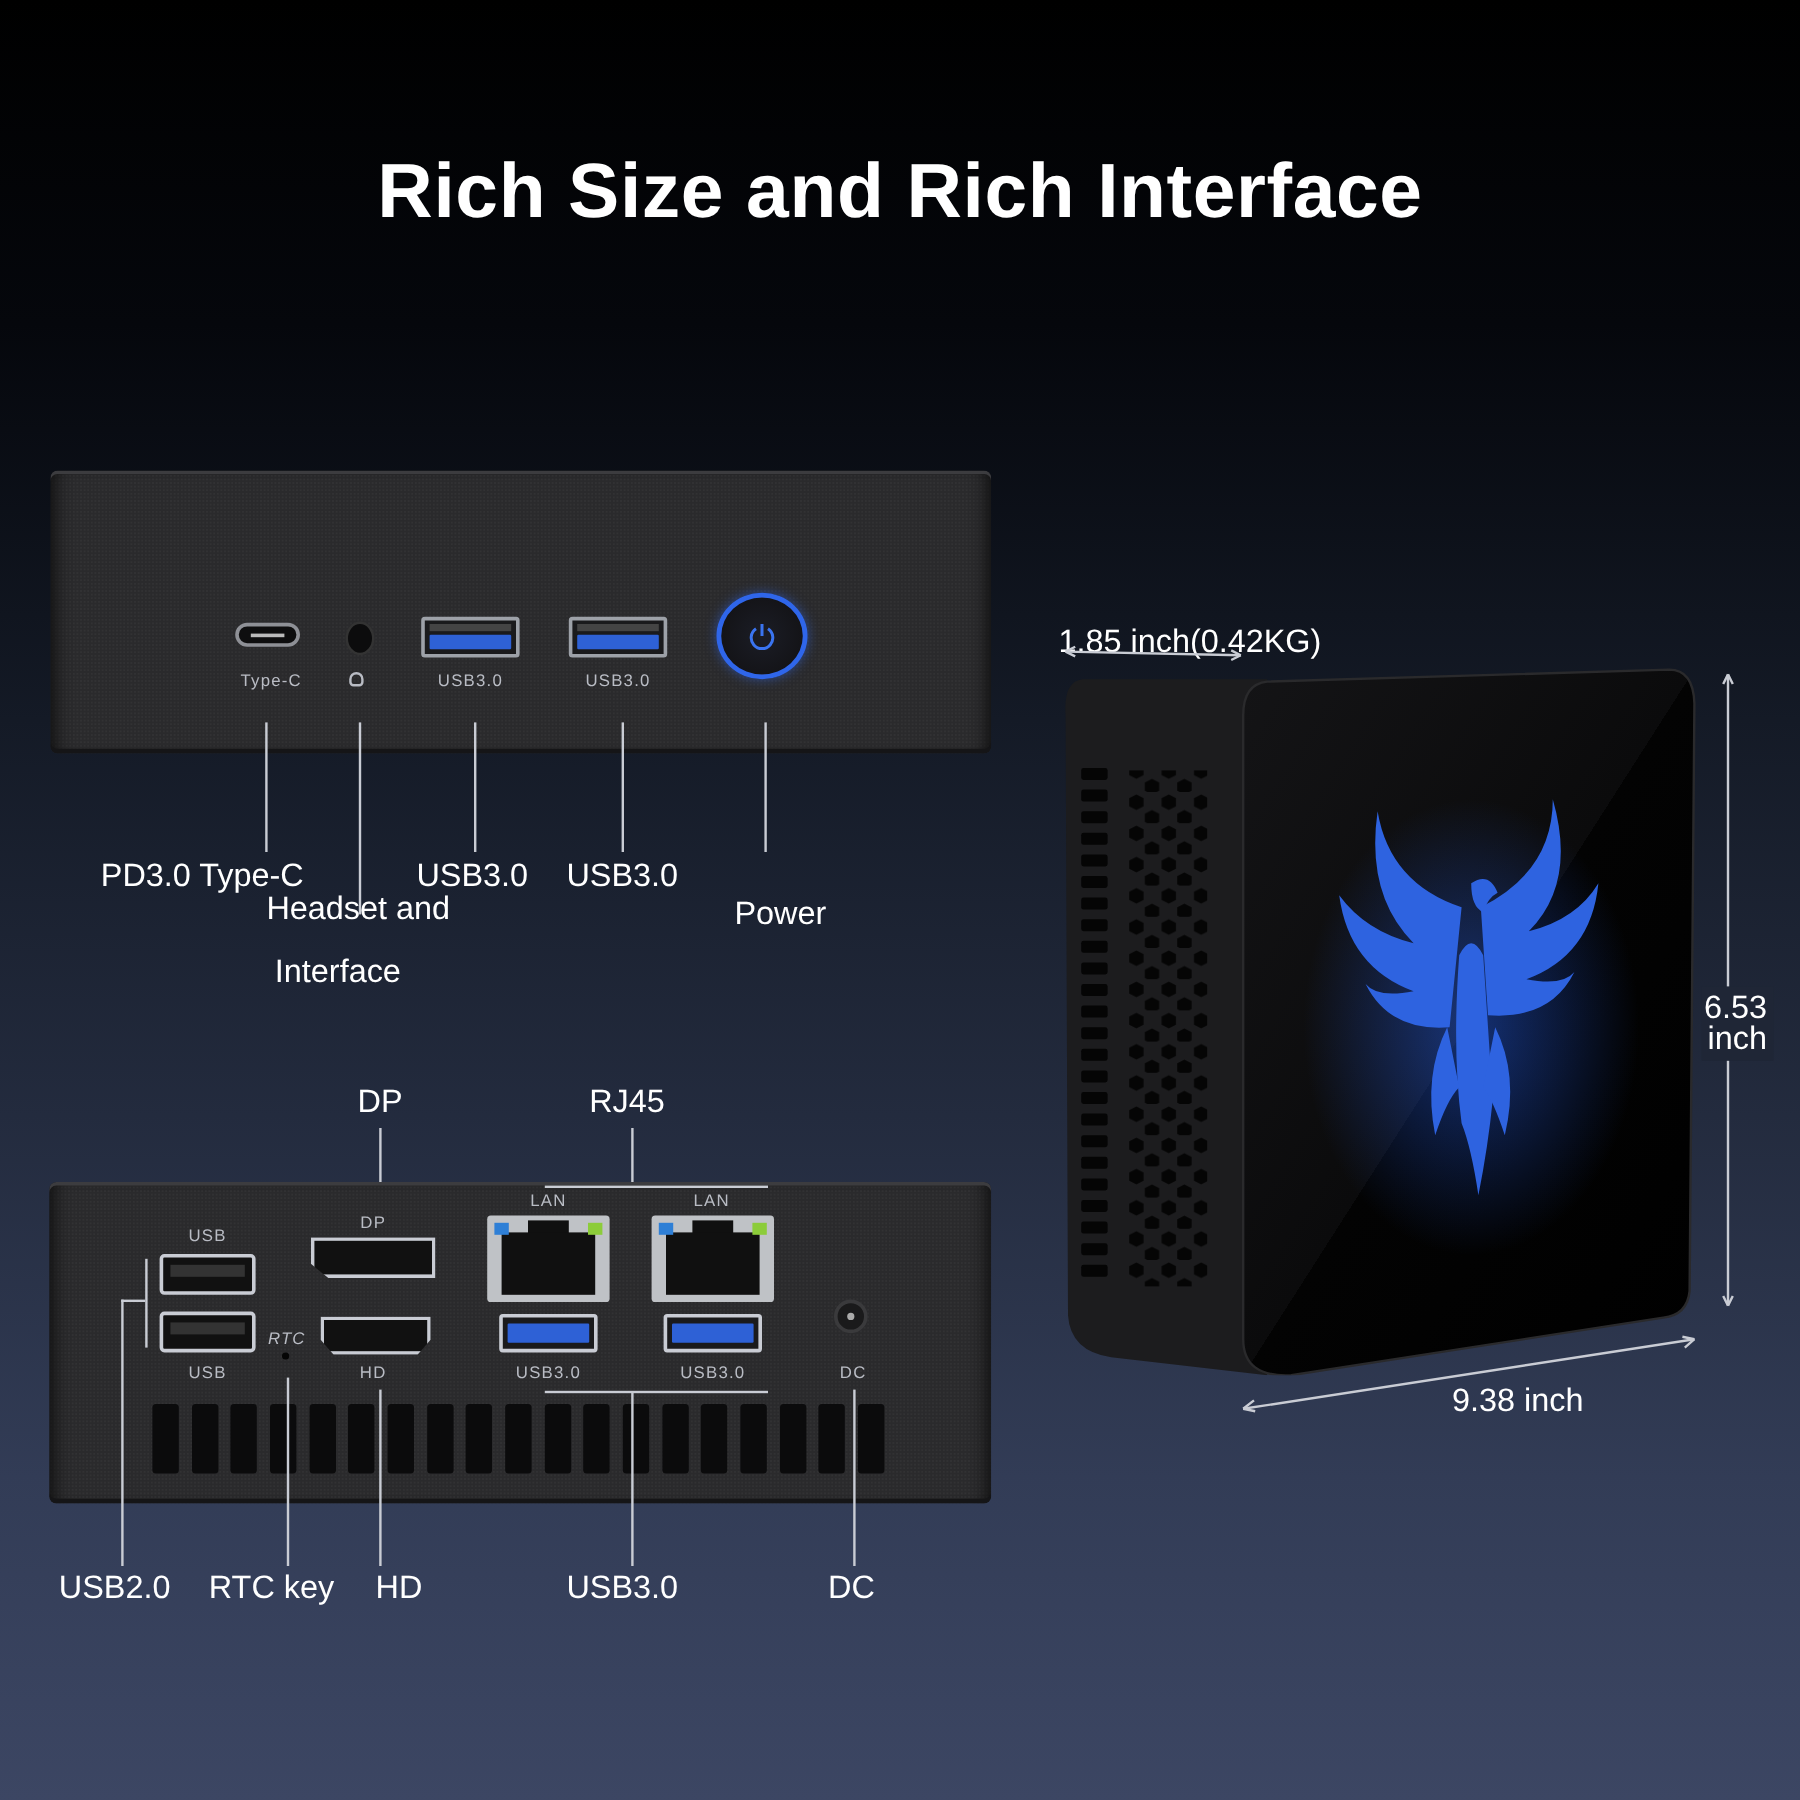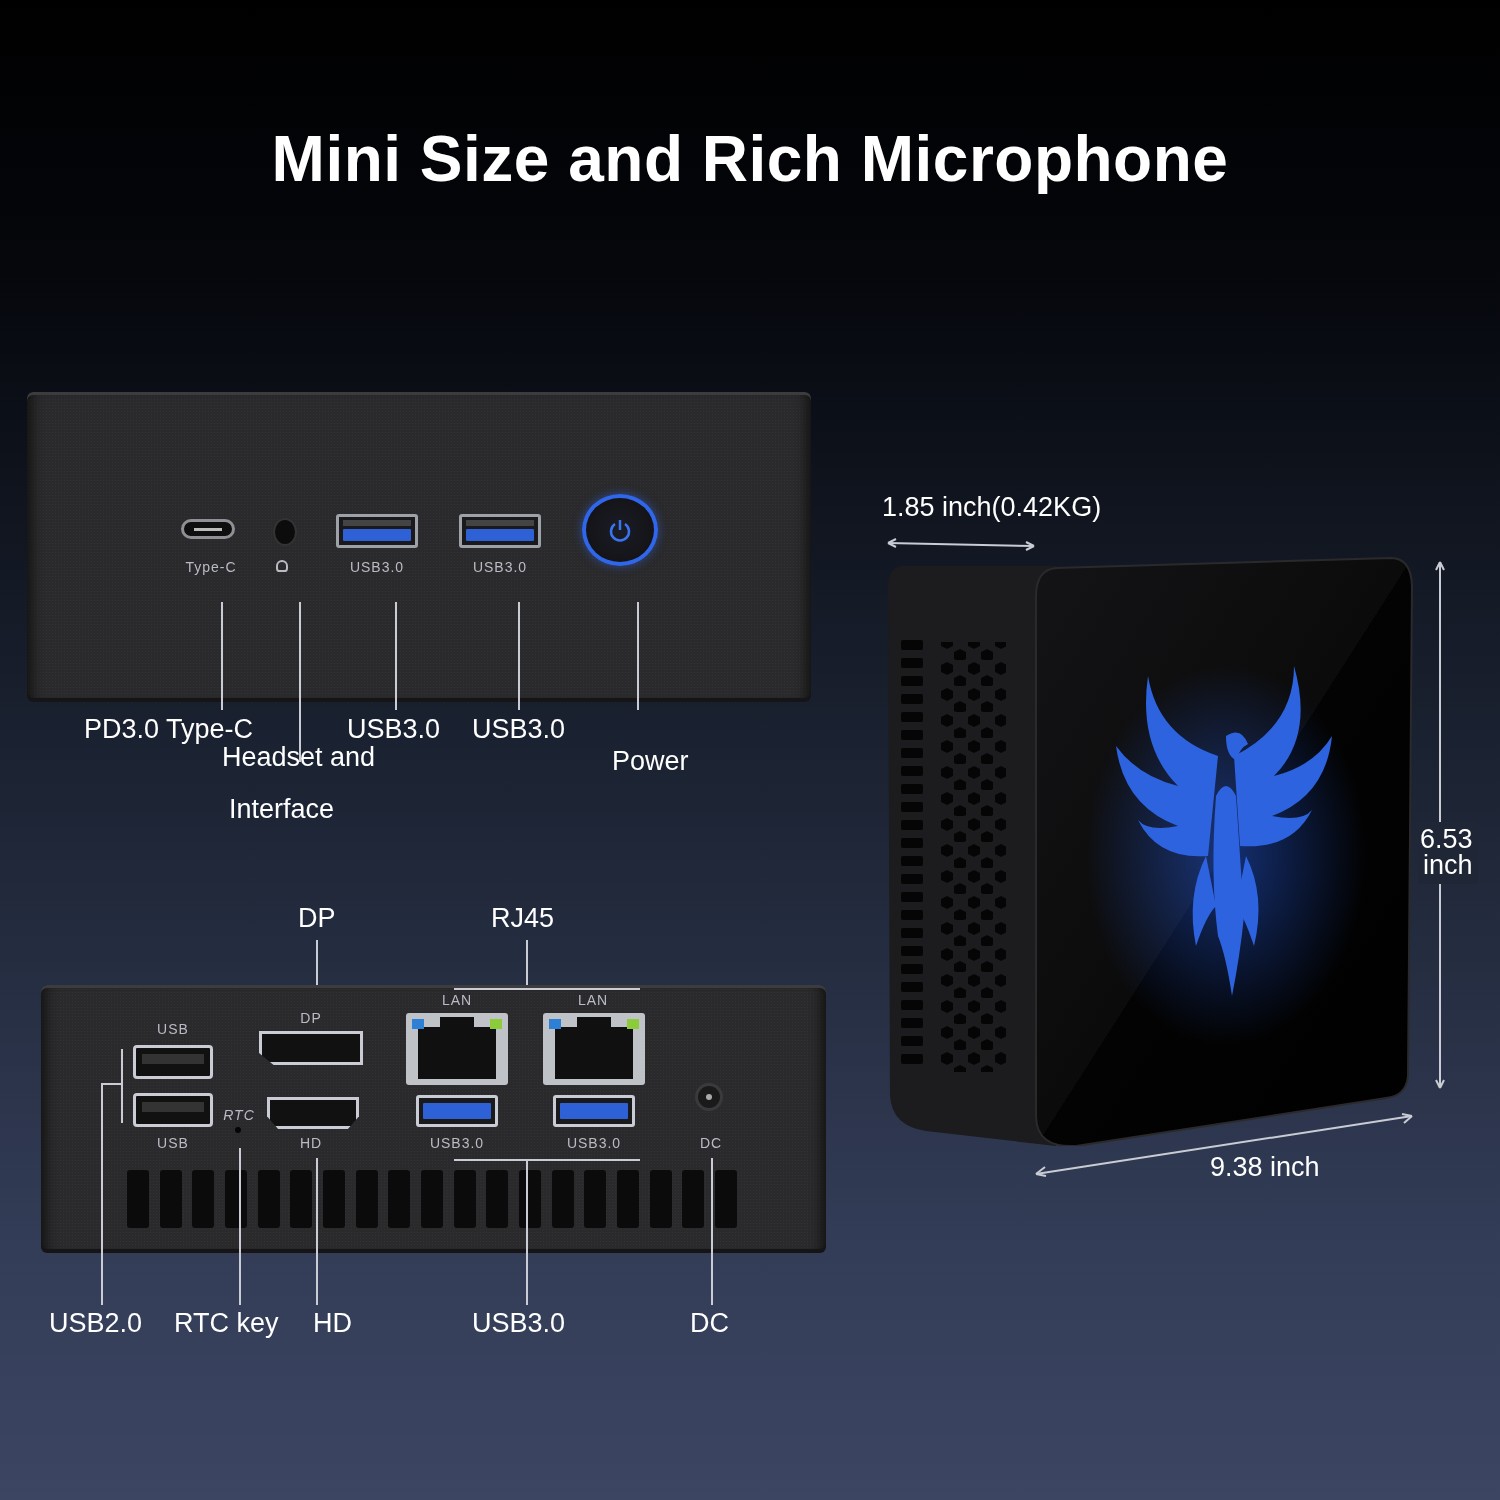--- a/index.html
+++ b/index.html
@@ -25,23 +25,23 @@
   .rj .hole{position:absolute;left:12px;top:14px;width:78px;height:52px;background:#101010;}
   .rj .tab{position:absolute;left:34px;top:4px;width:34px;height:14px;background:#101010;}
   .rj .ledb{position:absolute;left:6px;top:6px;width:12px;height:10px;background:#2e7fd6;}
   .rj .ledg{position:absolute;right:6px;top:6px;width:12px;height:10px;background:#8ccc3a;}
   .vent{position:absolute;top:1170px;width:22px;height:58px;background:#0b0b0c;border-radius:3px;}
   .cube{position:absolute;}
 </style>
 </head>
 <body>
 
-<div class="abs title">Mini Size and Rich Microphone</div>
-
-<div class="box" style="left:27px;top:392px;width:784px;height:310px;">
+<div class="abs title">Rich Size and Rich Interface</div>
+
+<div class="box" style="left:42px;top:392px;width:784px;height:236px;">
 
   <div class="abs" style="left:154px;top:127px;width:54px;height:20px;border:3px solid #8e9096;border-radius:12px;box-sizing:border-box;background:#0e0e0f;">
     <div class="abs" style="left:10px;top:6px;width:28px;height:3px;background:#bbb;"></div>
   </div>
   <div class="lbl-sm" style="left:145px;top:167px;width:78px;">Type-C</div>
 
   <div class="abs" style="left:246px;top:126px;width:20px;height:24px;border-radius:50%;background:#0c0c0d;border:2px solid #333;"></div>
   <div class="abs" style="left:249px;top:168px;width:12px;height:12px;border:2px solid #b9bcc4;border-radius:50% 50% 30% 30%;box-sizing:border-box;"></div>
 
   <div class="usb3" style="left:309px;top:122px;width:82px;height:34px;">
@@ -163,21 +163,21 @@
 <div class="vline" style="left:316px;top:1158px;height:147px;"></div>
 <div class="vline" style="left:526px;top:1160px;height:145px;"></div>
 <div class="vline" style="left:711px;top:1158px;height:147px;"></div>
 
 <div class="lbl" style="left:49px;top:1308px;">USB2.0</div>
 <div class="lbl" style="left:174px;top:1308px;">RTC key</div>
 <div class="lbl" style="left:313px;top:1308px;">HD</div>
 <div class="lbl" style="left:472px;top:1308px;">USB3.0</div>
 <div class="lbl" style="left:690px;top:1308px;">DC</div>
 
-<div class="lbl" style="left:882px;top:492px;">1.85 inch(0.42KG)</div>
+<div class="lbl" style="left:882px;top:519px;">1.85 inch(0.42KG)</div>
 <svg class="abs" style="left:884px;top:536px" width="154" height="16" viewBox="0 0 154 16">
     <line x1="4" y1="7" x2="150" y2="10" stroke="#c9ccd4" stroke-width="2"></line>
     <path d="M4 7 l8 -4 M4 7 l8 4 M150 10 l-8 -4 M150 10 l-8 4" stroke="#c9ccd4" stroke-width="2"></path>
   </svg>
 
 <div class="cube" style="left:886px;top:556px;width:530px;height:590px;">
   <svg width="530" height="590" viewBox="0 0 530 590">
     <defs>
       <linearGradient id="face" x1="0" y1="0" x2="1" y2="1">
         <stop offset="0" stop-color="#141416"></stop>

